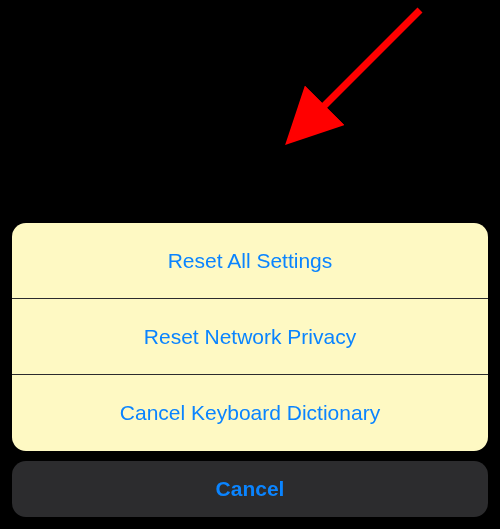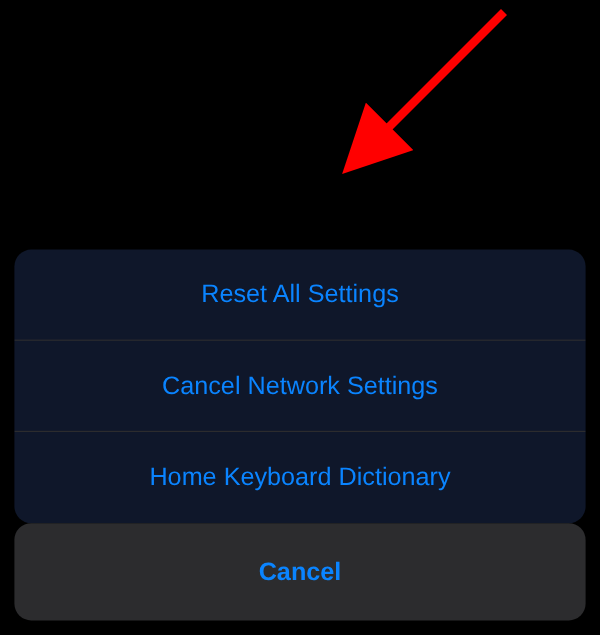--- a/index.html
+++ b/index.html
@@ -12,23 +12,24 @@
       height: 529px;
       background: #000;
       font-family: -apple-system, BlinkMacSystemFont, "Segoe UI", Helvetica, Arial, sans-serif;
       display: flex;
       flex-direction: column;
       justify-content: flex-end;
       padding: 12px;
       position: relative;
     }
     .action-sheet {
-      background: #0f172a;
+      background: #fef9c3;
       border-radius: 14px;
       overflow: hidden;
+      margin-bottom: 10px;
     }
     .action-item {
       display: flex;
       align-items: center;
       justify-content: center;
       height: 76px;
       color: #0a84ff;
       font-size: 21px;
       font-weight: 400;
       cursor: pointer;
@@ -36,45 +37,45 @@
     }
     .action-item:last-child {
       border-bottom: none;
     }
     .cancel-button {
       background: #2c2c2e;
       border-radius: 14px;
       display: flex;
       align-items: center;
       justify-content: center;
-      height: 81px;
+      height: 56px;
       color: #0a84ff;
       font-size: 21px;
       font-weight: 600;
       cursor: pointer;
     }
     .annotation-arrow {
       position: absolute;
       top: 5px;
       right: 65px;
       pointer-events: none;
     }
   </style>
 </head>
 <body>
 
 <div class="action-sheet">
   <div class="action-item">
     <span>Reset All Settings</span>
   </div>
   <div class="action-item">
-    <span>Cancel Network Settings</span>
+    <span>Reset Network Privacy</span>
   </div>
   <div class="action-item">
-    <span>Home Keyboard Dictionary</span>
+    <span>Cancel Keyboard Dictionary</span>
   </div>
 </div>
 
 <div class="cancel-button">
   <span>Cancel</span>
 </div>
 
 <svg class="annotation-arrow" width="170" height="150" viewBox="0 0 170 150">
   <defs>
     <marker id="arrowhead" markerWidth="8" markerHeight="8" refX="6" refY="4" orient="auto">

